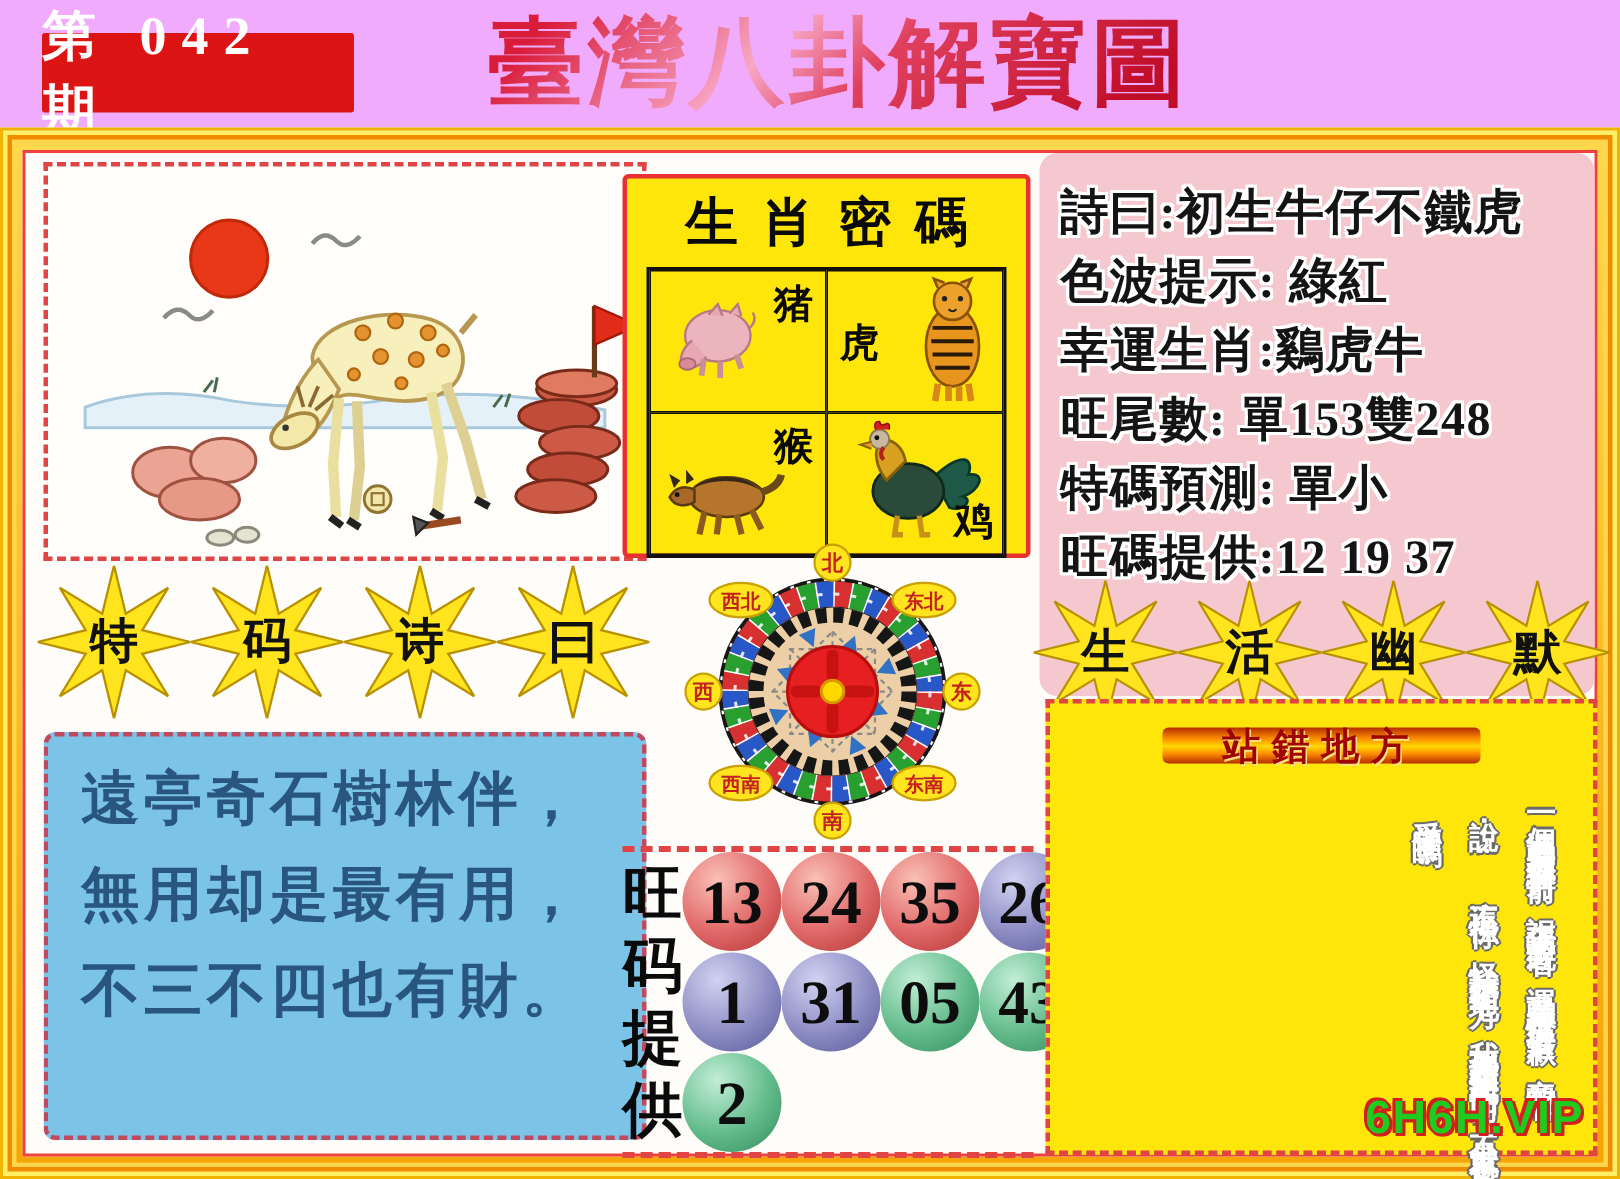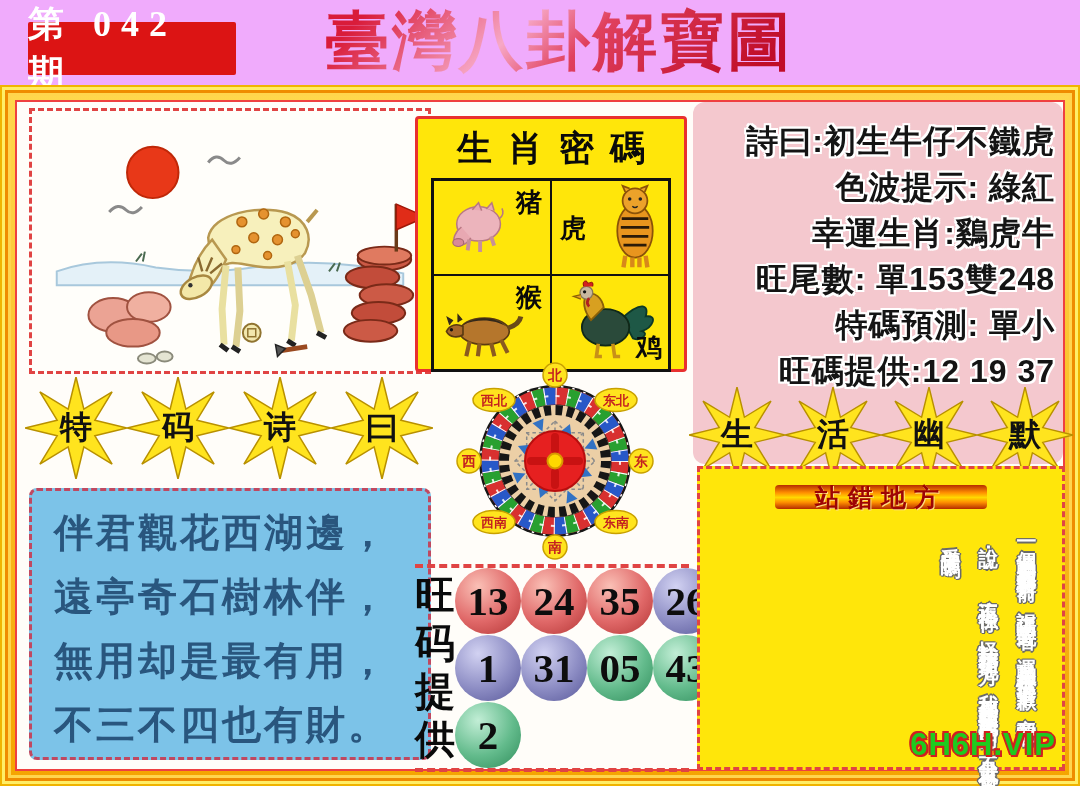--- a/index.html
+++ b/index.html
@@ -75,23 +75,23 @@
     justify-content:center; font-size:41px; font-weight:900; color:#0d0d0d;
     font-family:"Liberation Serif", serif; }
   .ball.red    { background:radial-gradient(circle at 35% 28%, #fac0b6, #e06868 55%, #b23434); }
   .ball.purple { background:radial-gradient(circle at 35% 28%, #d2d2f2, #8d8dc4 55%, #565698); }
   .ball.green  { background:radial-gradient(circle at 35% 28%, #c2eed6, #63bb8c 55%, #2f8c5a); }
 
   
   .pink-panel { position:absolute; left:676px; top:0px; width:370px; height:362px;
     background:#f4c8ce; border-radius:12px; padding:16px 8px 0 14px; }
   .info-line { font-size:32px; font-weight:900; color:#141414; line-height:46px;
-    letter-spacing:1px; font-family:Liberation Sans, sans-serif; white-space:nowrap;
+    letter-spacing:1px; font-family:Liberation Serif, serif; white-space:nowrap;
     text-shadow:2px 0 0 #fff,-2px 0 0 #fff,0 2px 0 #fff,0 -2px 0 #fff,
-      2px 2px 0 #fff,-2px -2px 0 #fff,2px -2px 0 #fff,-2px 2px 0 #fff;text-align:right; }
+      2px 2px 0 #fff,-2px -2px 0 #fff,2px -2px 0 #fff,-2px 2px 0 #fff; }
 
   .joke-panel { position:absolute; left:680px; top:364px; width:368px; height:304px;
     background:#ffe60a; border:3px dashed #e04444; }
   .joke-banner { position:absolute; top:16px; left:50%; transform:translateX(-50%);
     width:212px; height:24px; border-radius:4px;
     background:linear-gradient(180deg,#b52c00,#ff9000 32%,#ffd800 52%,#ff9000 72%,#b52c00);
     display:flex; align-items:center; justify-content:center; }
   .joke-banner span { font-size:25px; font-weight:900; color:#9e0404; letter-spacing:8px;
     font-family:"Liberation Serif", serif; text-shadow:1px 1px 0 #ffe080; }
   .joke-text { position:absolute; top:62px; right:16px; height:232px; width:336px;
@@ -198,21 +198,20 @@
     </div>
     <div class="star">
       <svg viewBox="0 0 100 100">
             <polygon points="50,0 57.7,31.5 85.4,14.6 68.5,42.3 100,50 68.5,57.7 85.4,85.4 57.7,68.5 50,100 42.3,68.5 14.6,85.4 31.5,57.7 0,50 31.5,42.3 14.6,14.6 42.3,31.5" fill="#ffe41e" stroke="#b89000" stroke-width="1.5"></polygon>
           </svg>
       <span class="ch">曰</span>
     </div>
   </div>
 
   <div class="poem-panel">
-    <div class="poem-line">伴君觀花西湖邊，</div>
     <div class="poem-line">遠亭奇石樹林伴，</div>
     <div class="poem-line">無用却是最有用，</div>
     <div class="poem-line">不三不四也有財。</div>
   </div>
 
   <div class="zodiac-box">
     <div class="zodiac-title">生肖密碼</div>
     <div class="zodiac-grid">
       <div class="z-cell">
         <svg viewBox="0 0 100 80" style="left:4px;top:14px;width:78px;height:64px">

